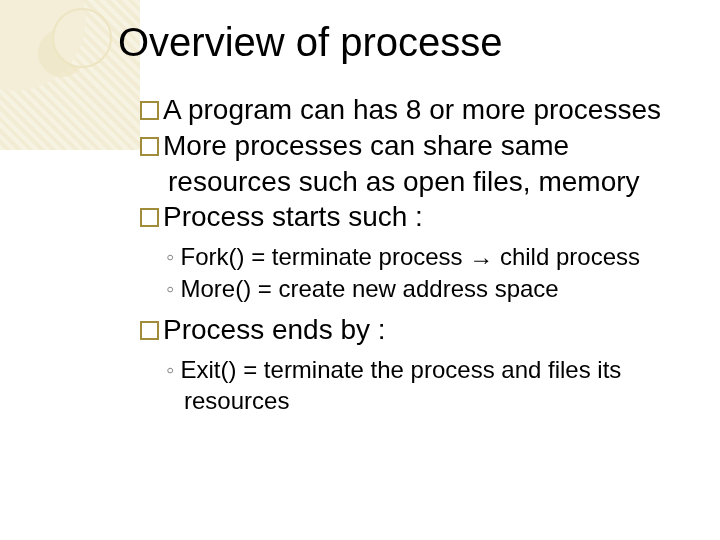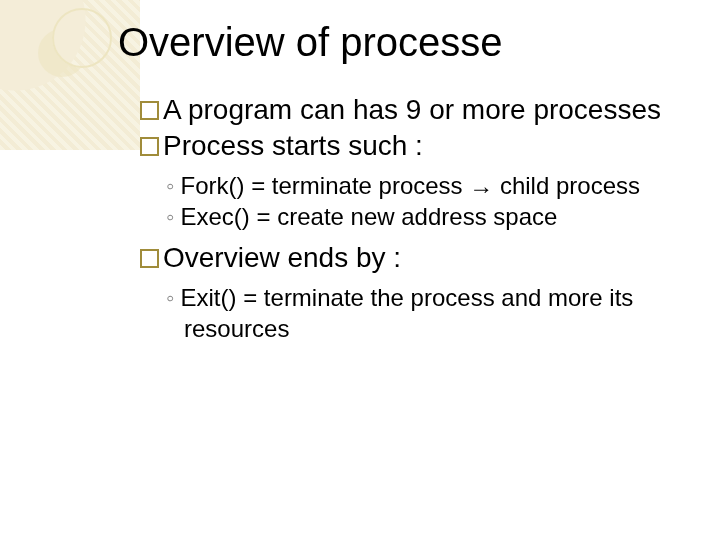--- a/index.html
+++ b/index.html
@@ -95,41 +95,44 @@
 <body>
 
 <div class="slide">
   <div class="deco"></div>
 
   <div class="title">Overview of processe</div>
 
   <div class="body">
 
     <div class="l1">
-      <span class="bullet"></span><span>A program can has 9 or more processes</span>
+      <span class="bullet"></span><span>A program can has 8 or more processes</span>
     </div>
 
+    <div class="l1">
+      <span class="bullet"></span><span>More processes can share same resources such as open files, memory</span>
+    </div>
 
     <div class="l1">
       <span class="bullet"></span><span>Process starts such :</span>
     </div>
 
     <div class="sub-group">
       <div class="l2">
         <span class="ring">◦</span><span class="arrow">Fork() = terminate process → child process</span>
       </div>
       <div class="l2">
-        <span class="ring">◦</span><span>Exec() = create new address space</span>
+        <span class="ring">◦</span><span>More() = create new address space</span>
       </div>
     </div>
 
     <div class="l1">
-      <span class="bullet"></span><span>Overview ends by :</span>
+      <span class="bullet"></span><span>Process ends by :</span>
     </div>
 
     <div class="sub-group">
       <div class="l2">
-        <span class="ring">◦</span><span>Exit() = terminate the process and more its resources</span>
+        <span class="ring">◦</span><span>Exit() = terminate the process and files its resources</span>
       </div>
     </div>
 
   </div>
 </div>
 
 </body></html>

